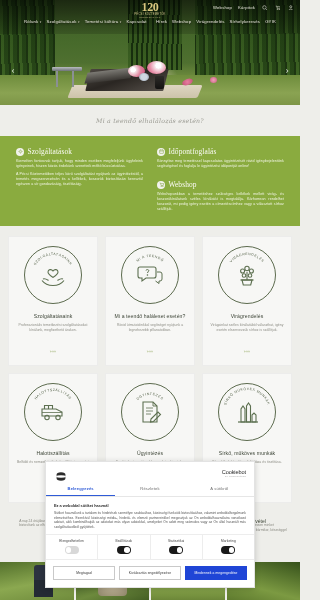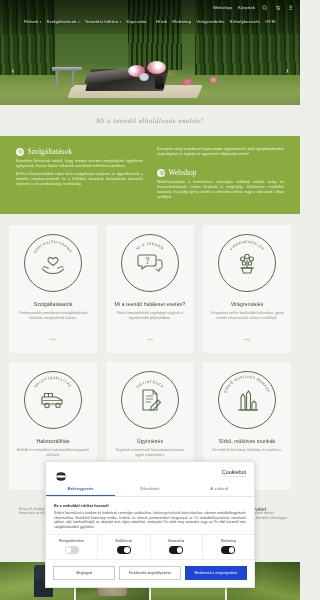--- a/index.html
+++ b/index.html
@@ -342,20 +342,25 @@
         </svg>
     </span>
     <span class="util-icon">
       <svg viewBox="0 0 16 16">
           <circle cx="8" cy="5" r="3"></circle>
           <path d="M2 15c1-4 11-4 12 0"></path>
         </svg>
     </span>
   </div>
 
+  <div id="logo">
+    <div id="logo-num">120</div>
+    <div id="logo-sub1">PÉCSI KÖZTEMETŐK</div>
+    <div id="logo-sub2">NONPROFIT KFT.</div>
+  </div>
 
   <nav id="mainnav">
     <div class="nav-group">
       <a class="nav-item" href="#">
         <span>Rólunk</span>
         <span class="caret">▾</span>
       </a>
       <a class="nav-item" href="#">
         <span>Szolgáltatások</span>
         <span class="caret">▾</span>
@@ -409,20 +414,31 @@
       </div>
       <div class="gb-body">
         <p>Kiemelten fontosnak tartjuk, hogy minden esetben megfeleljünk ügyfeleink igényeinek, hiszen közös érdekünk szeretteik méltó búcsúztatása.</p>
         <p>A Pécsi Köztemetőben teljes körű szolgáltatást nyújtunk az ügyintézéstől, a temetés megszervezésén és a kellékek, koszorúk biztosításán keresztül egészen a sír gondozásáig, tisztításáig.</p>
       </div>
     </div>
   </div>
 
   <div class="green-col">
     <div class="green-block">
+      <div class="gb-head">
+        <span class="gb-icon">
+          <svg viewBox="0 0 16 16">
+              <rect x="2" y="3" width="12" height="11" rx="1"></rect>
+              <line x1="2" y1="6.5" x2="14" y2="6.5"></line>
+              <line x1="5" y1="1.5" x2="5" y2="4"></line>
+              <line x1="11" y1="1.5" x2="11" y2="4"></line>
+            </svg>
+        </span>
+        <span class="gb-title">Időpontfoglalás</span>
+      </div>
       <div class="gb-body">
         <p>Könnyítse meg temetéssel kapcsolatos ügyintézését rövid igénybejelentőnk segítségével és foglalja le ügyintézési időpontját online!</p>
       </div>
     </div>
     <div class="green-block">
       <div class="gb-head">
         <span class="gb-icon">
           <svg viewBox="0 0 16 16">
               <path d="M2 3h2.5l2 8h7l2-6H5.5"></path>
               <circle cx="7" cy="13.5" r="1.1"></circle>

